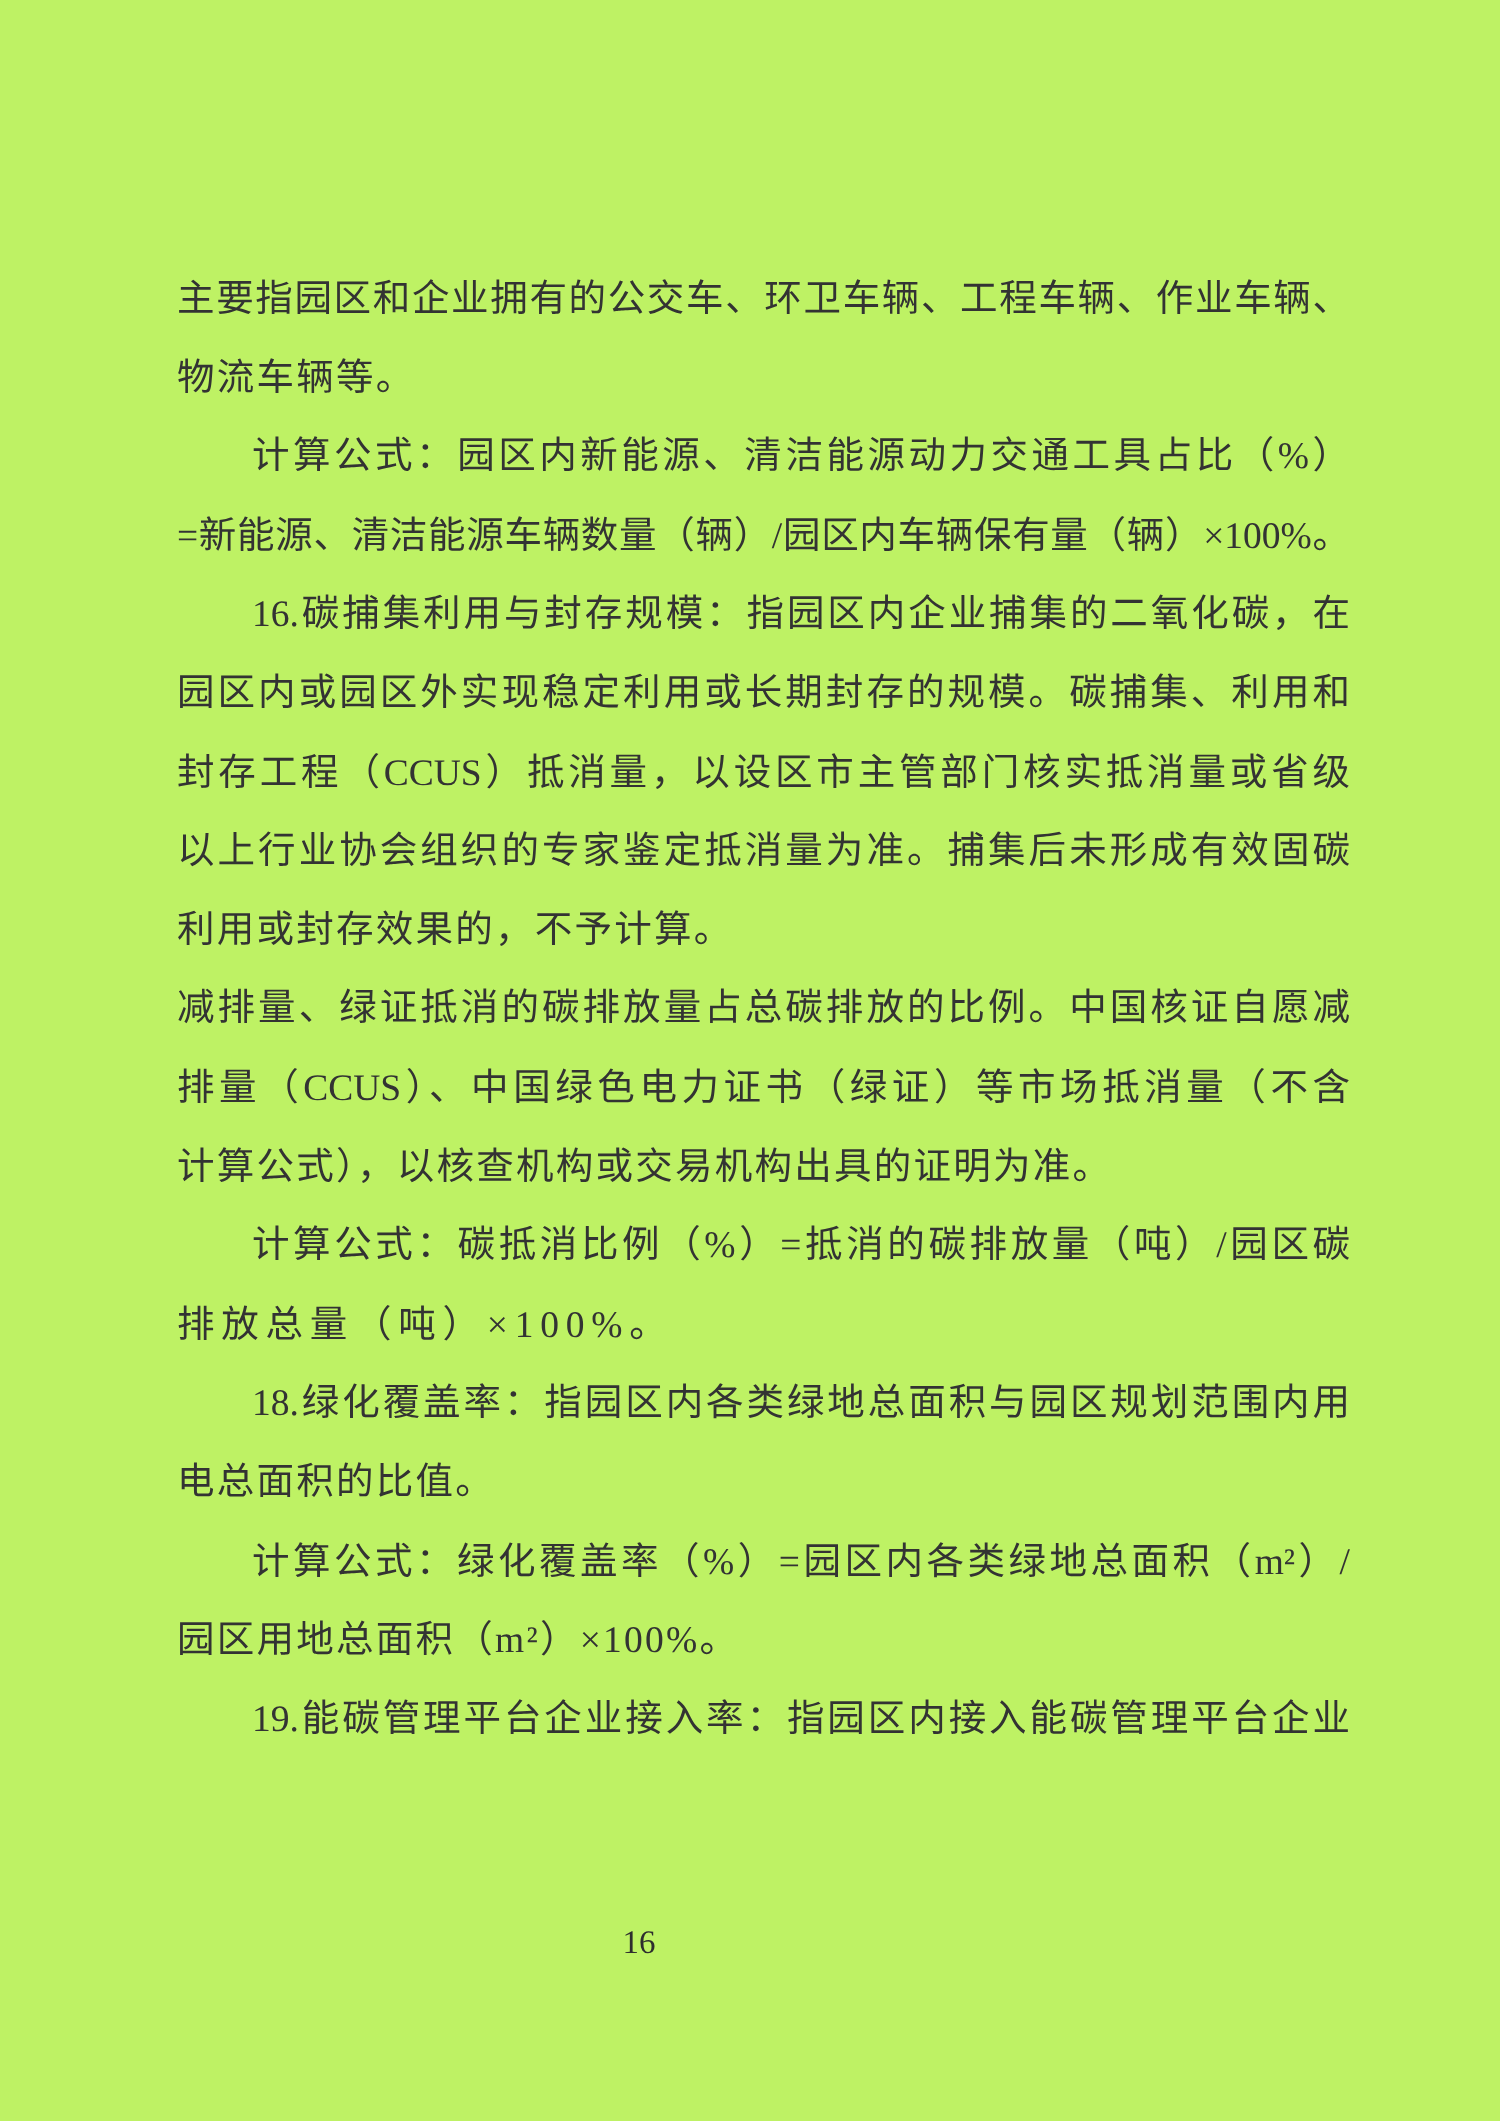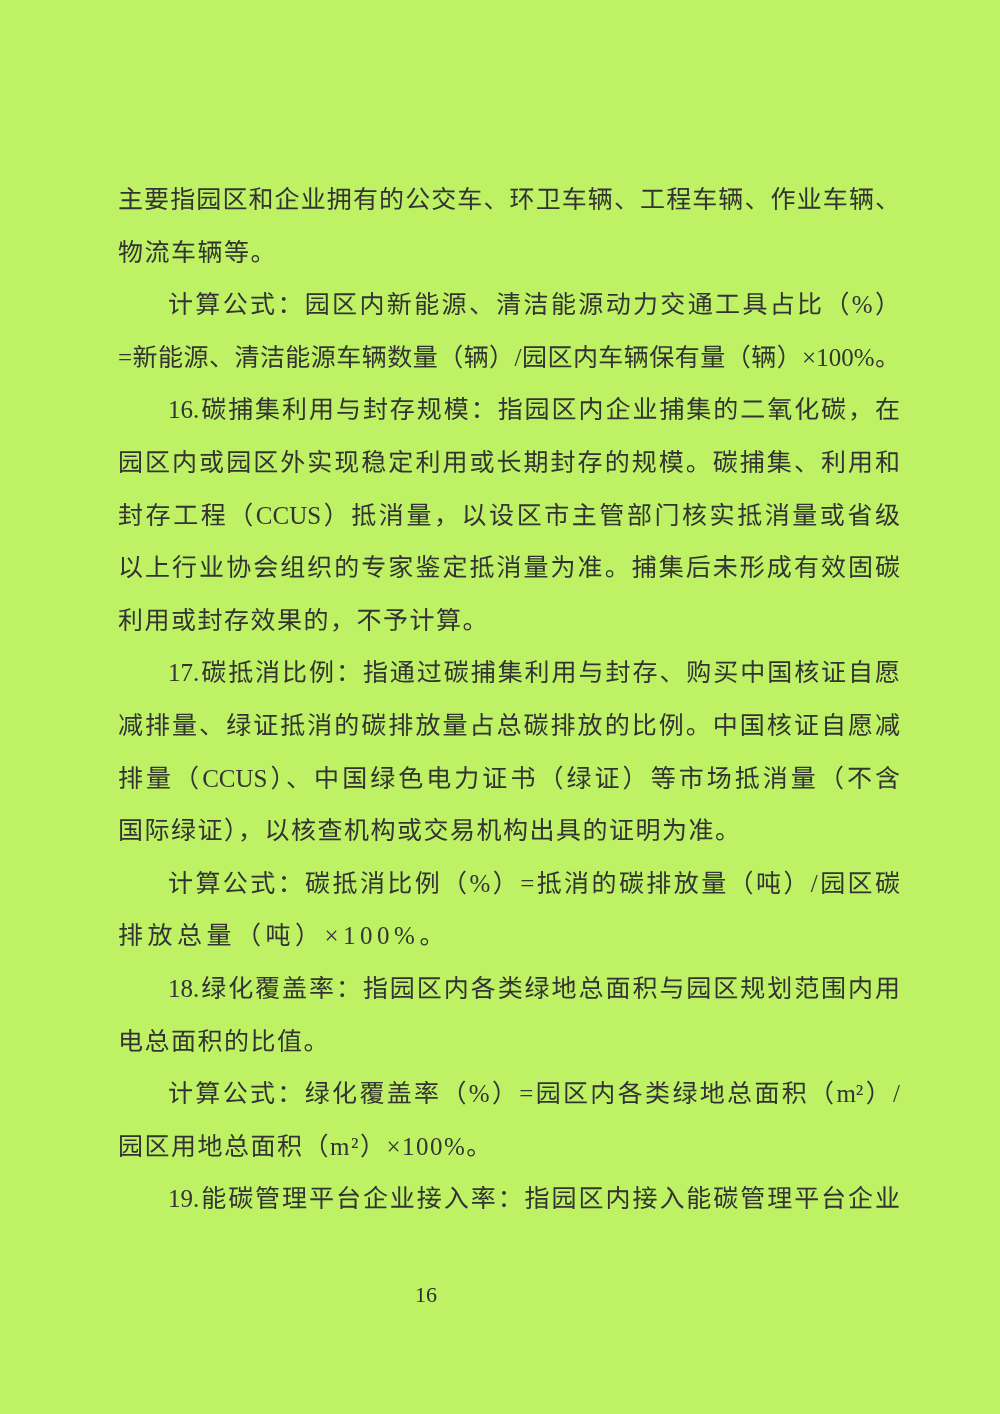--- a/index.html
+++ b/index.html
@@ -68,24 +68,23 @@
   <div class="content">
     <p class="line fill">主要指园区和企业拥有的公交车、环卫车辆、工程车辆、作业车辆、</p>
     <p class="line end">物流车辆等。</p>
     <p class="line fill indent">计算公式：园区内新能源、清洁能源动力交通工具占比（%）</p>
     <p class="line fill">=新能源、清洁能源车辆数量（辆）/园区内车辆保有量（辆）×100%。</p>
     <p class="line fill indent">16.碳捕集利用与封存规模：指园区内企业捕集的二氧化碳，在</p>
     <p class="line fill">园区内或园区外实现稳定利用或长期封存的规模。碳捕集、利用和</p>
     <p class="line fill">封存工程（CCUS）抵消量，以设区市主管部门核实抵消量或省级</p>
     <p class="line fill">以上行业协会组织的专家鉴定抵消量为准。捕集后未形成有效固碳</p>
     <p class="line end">利用或封存效果的，不予计算。</p>
-    <p class="line fill indent">17.碳抵消比例：指通过碳捕集利用与封存、购买中国核证自愿</p>
     <p class="line fill">减排量、绿证抵消的碳排放量占总碳排放的比例。中国核证自愿减</p>
     <p class="line fill">排量（CCUS）、中国绿色电力证书（绿证）等市场抵消量（不含</p>
-    <p class="line end">国际绿证），以核查机构或交易机构出具的证明为准。</p>
+    <p class="line end">计算公式），以核查机构或交易机构出具的证明为准。</p>
     <p class="line fill indent">计算公式：碳抵消比例（%）=抵消的碳排放量（吨）/园区碳</p>
     <p class="line end spaced">排放总量（吨）×100%。</p>
     <p class="line fill indent">18.绿化覆盖率：指园区内各类绿地总面积与园区规划范围内用</p>
     <p class="line end">电总面积的比值。</p>
     <p class="line fill indent">计算公式：绿化覆盖率（%）=园区内各类绿地总面积（m²）/</p>
     <p class="line end">园区用地总面积（m²）×100%。</p>
     <p class="line fill indent">19.能碳管理平台企业接入率：指园区内接入能碳管理平台企业</p>
   </div>
   <div class="page-number">16</div>
 </div>

